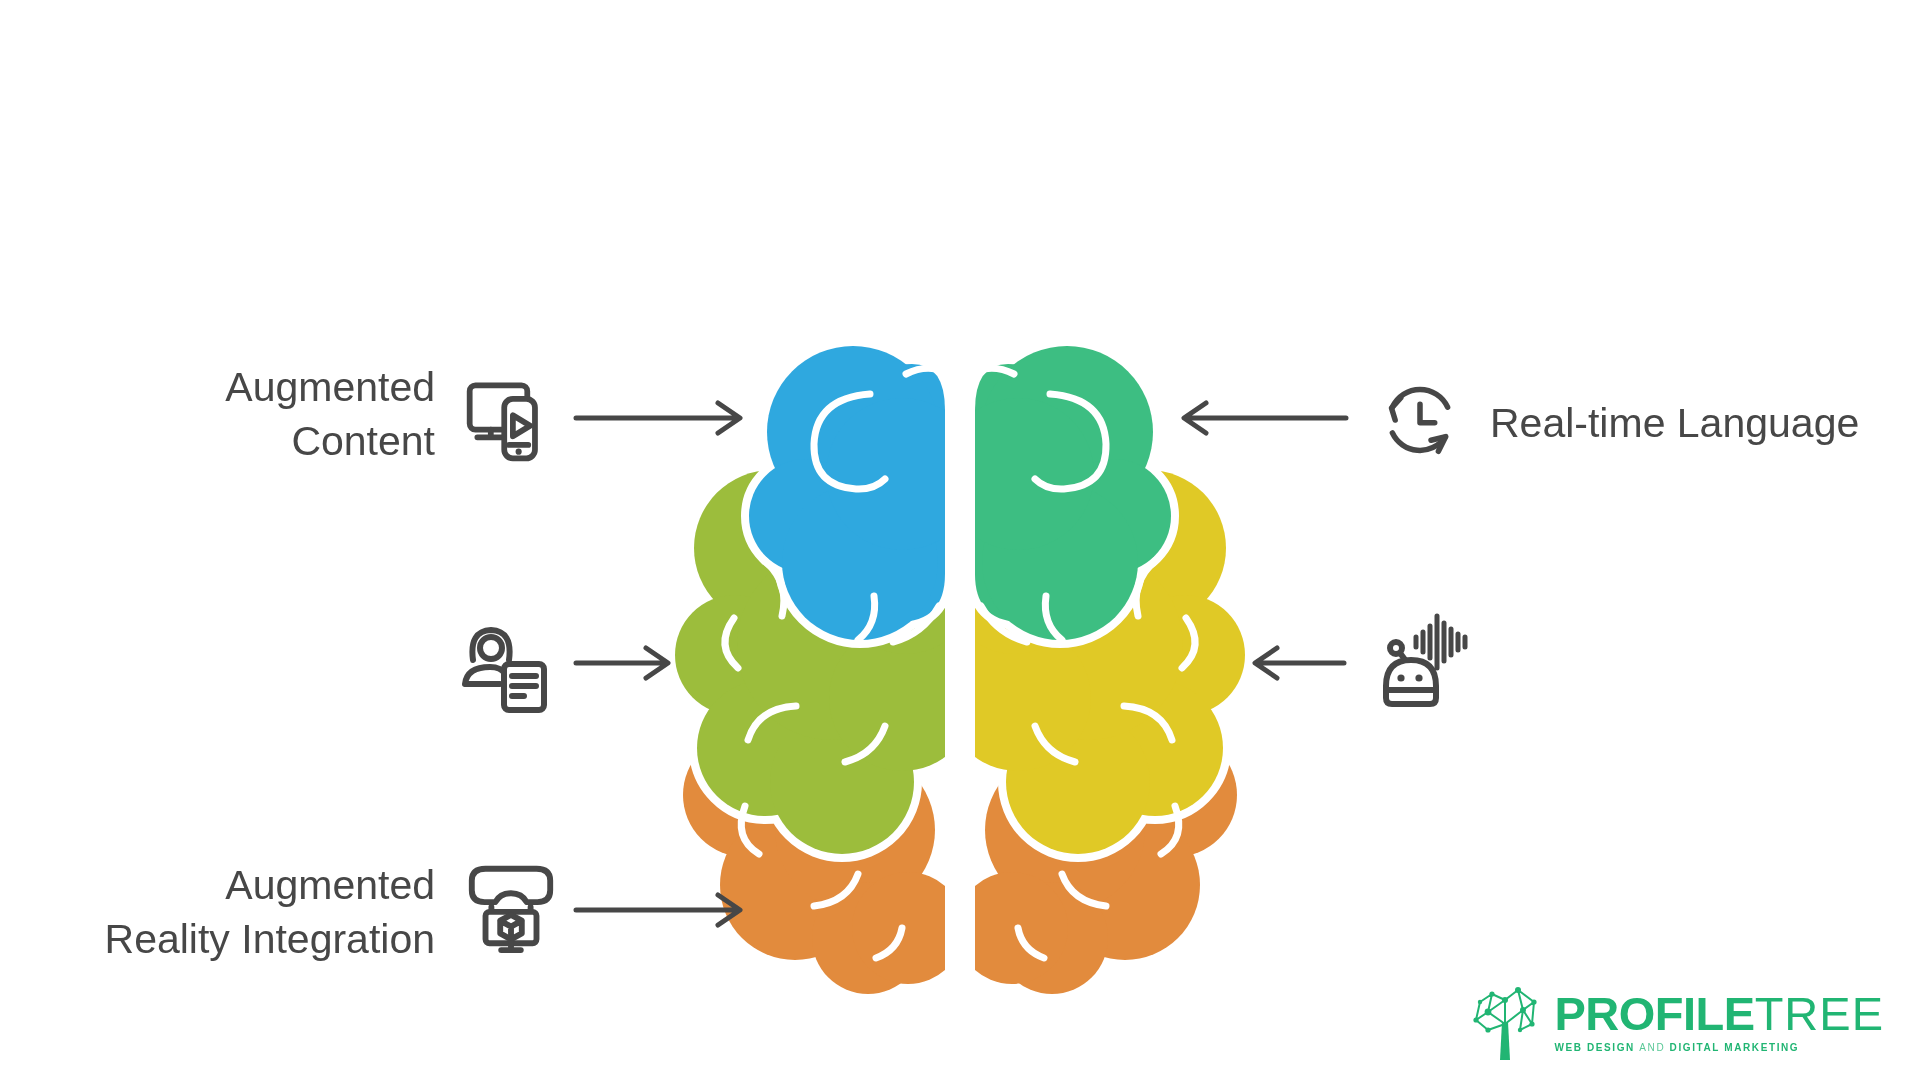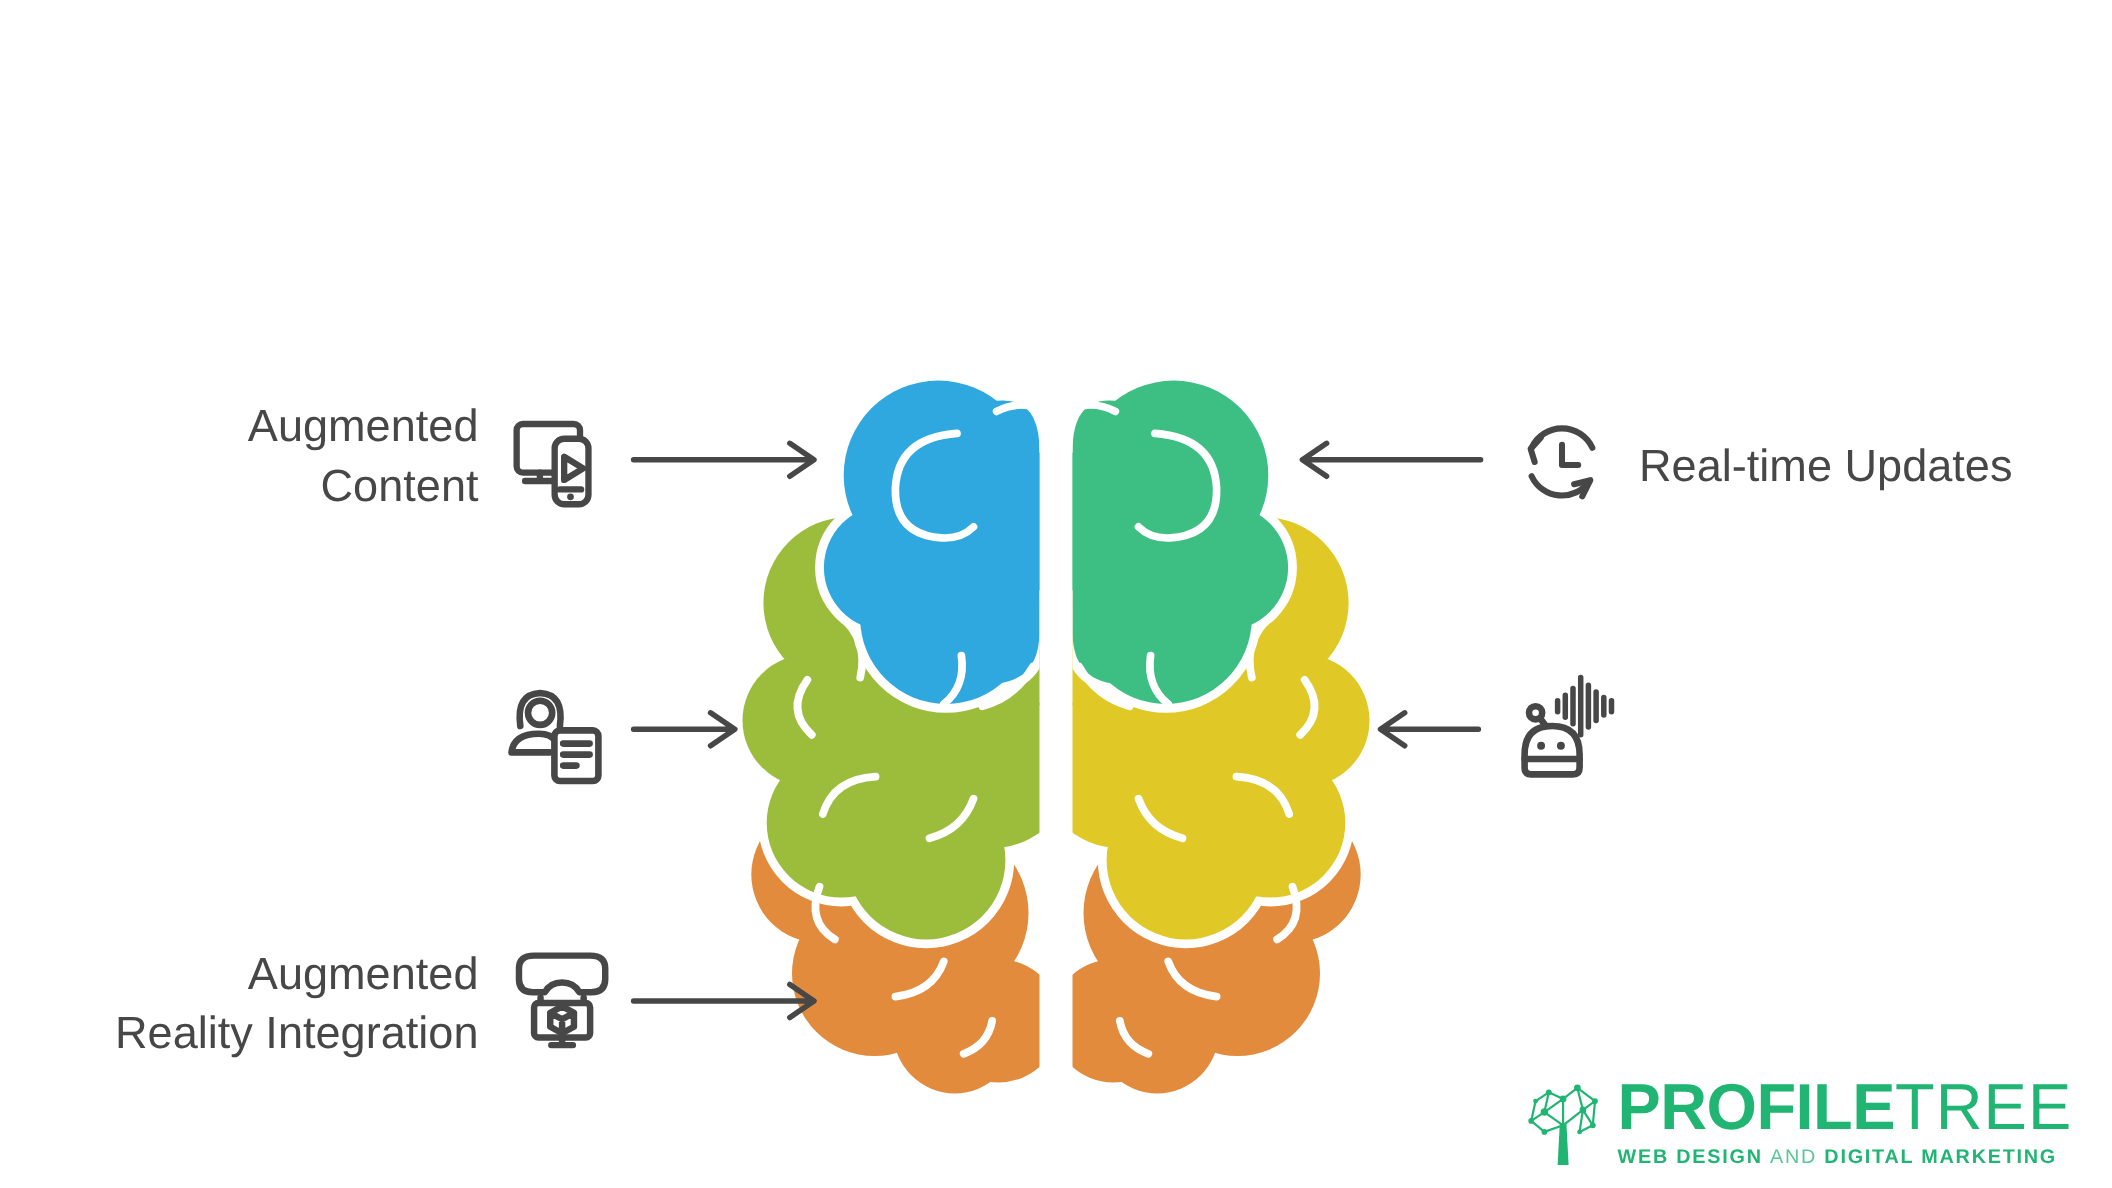--- a/index.html
+++ b/index.html
@@ -19,24 +19,24 @@
   .fill-yellow{fill:var(--c-yellow,#E0C926);}
   .fill-orange{fill:var(--c-orange,#E28B3D);}
   .arrow{stroke:var(--c-ink,#474747);stroke-width:5;stroke-linecap:round;stroke-linejoin:round;fill:none;}
   .ic{position:absolute;}
   .st{stroke:var(--c-ink,#474747);stroke-width:6;stroke-linecap:round;stroke-linejoin:round;fill:none;}
   .st-w{stroke:var(--c-ink,#474747);stroke-width:6;stroke-linecap:round;stroke-linejoin:round;fill:#fff;}
   .dot{fill:var(--c-ink,#474747);stroke:none;}
   .bar{stroke:var(--c-ink,#474747);stroke-width:5;stroke-linecap:round;fill:none;}
   .logo{position:absolute;right:36px;bottom:18px;display:flex;align-items:center;gap:12px;}
   .logo-txt{display:flex;flex-direction:column;}
-  .logo-name{font-size:59px;line-height:1;color:var(--c-brand,#21B573);letter-spacing:-0.5px;}
+  .logo-name{font-size:47px;line-height:1;color:var(--c-brand,#21B573);letter-spacing:-0.5px;}
   .logo-name .b{font-weight:700;}
   .logo-name .t{font-weight:400;letter-spacing:1px;}
-  .logo-tag{font-size:18px;letter-spacing:1.6px;color:var(--c-brand,#21B573);margin-top:5px;font-weight:700;}
+  .logo-tag{font-size:10px;letter-spacing:1.6px;color:var(--c-brand,#21B573);margin-top:5px;font-weight:700;}
   .logo-tag .and{font-weight:400;opacity:.75;}
   .tree{stroke:var(--c-brand,#21B573);fill:none;stroke-width:2;}
   .tree .nd{fill:var(--c-brand,#21B573);stroke:none;}
   .tree .trunk{fill:var(--c-brand,#21B573);stroke:none;}
 </style>
 </head>
 <body>
 
 <div class="canvas">
 
@@ -120,21 +120,21 @@
     <g>
       <path class="arrow" d="M 1344 663 H 1259 M 1277 648 L 1255 663 L 1277 678"></path>
     </g>
   </svg>
 
   <div class="label lab-left" style="top:360px;">Augmented
 Content</div>
   <div class="label lab-left" style="top:858px;">Augmented
 Reality Integration</div>
 
-  <div class="label lab-right" style="top:396px;">Real-time Updates</div>
+  <div class="label lab-right" style="top:396px;">Real-time Language</div>
 
   <svg class="ic" style="left:462px;top:372px;" width="96" height="96" viewBox="0 0 100 100">
     <g>
       <rect class="st" x="8" y="14" width="60" height="46" rx="6"></rect>
       <path class="st" d="M 30 60 V 68 M 16 68 H 44"></path>
     </g>
     <g>
       <rect class="st-w" x="44" y="28" width="32" height="62" rx="9"></rect>
       <path class="st-w" d="M 53 45 L 53 67 L 71 56 Z"></path>
       <path class="st" d="M 49 76 H 69"></path>

